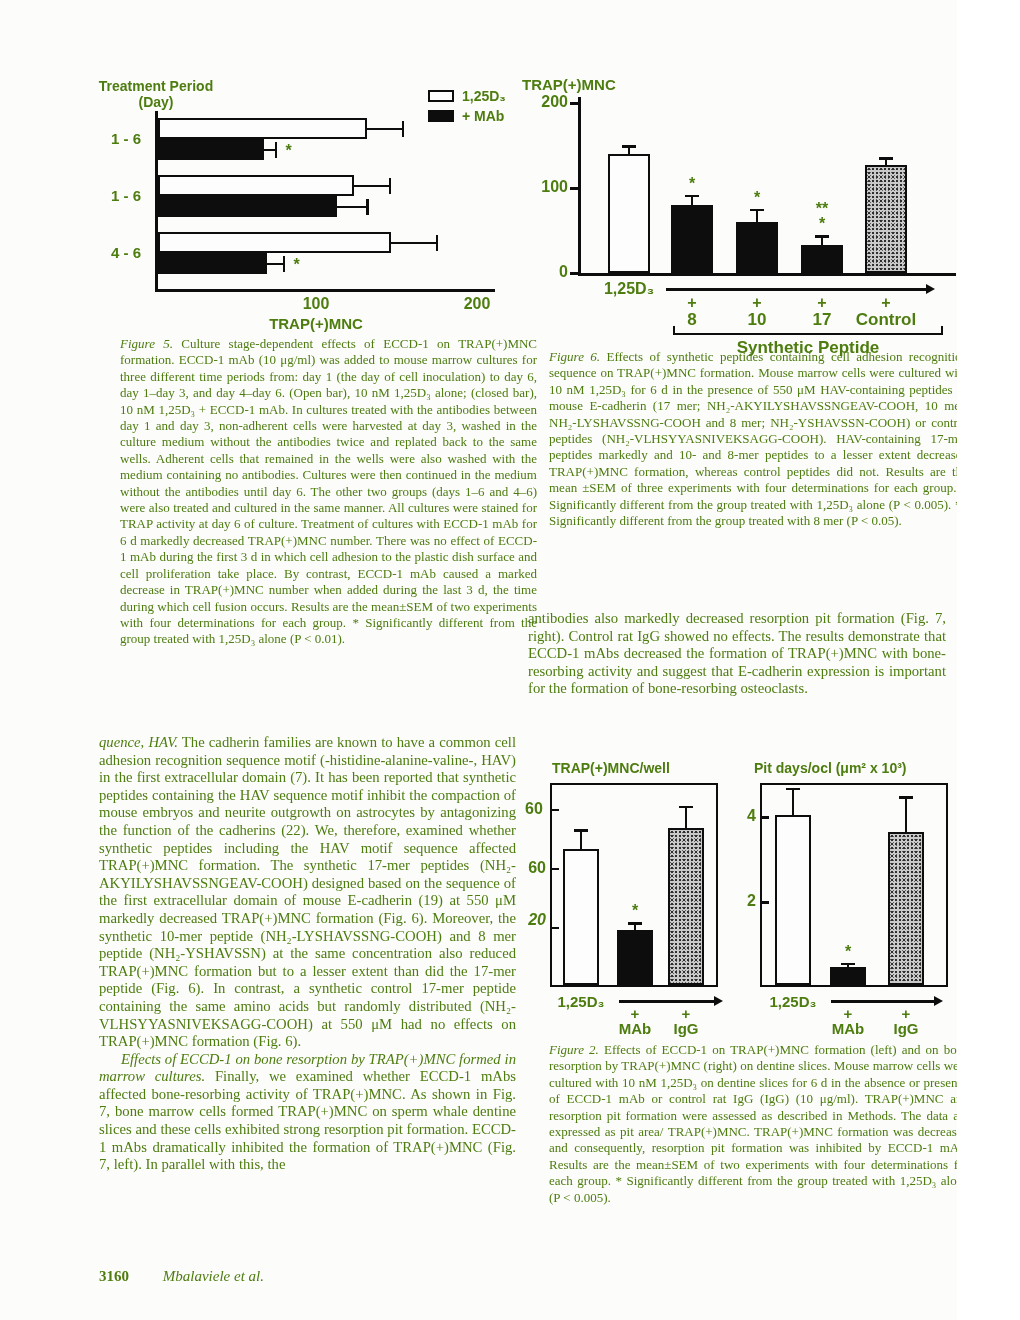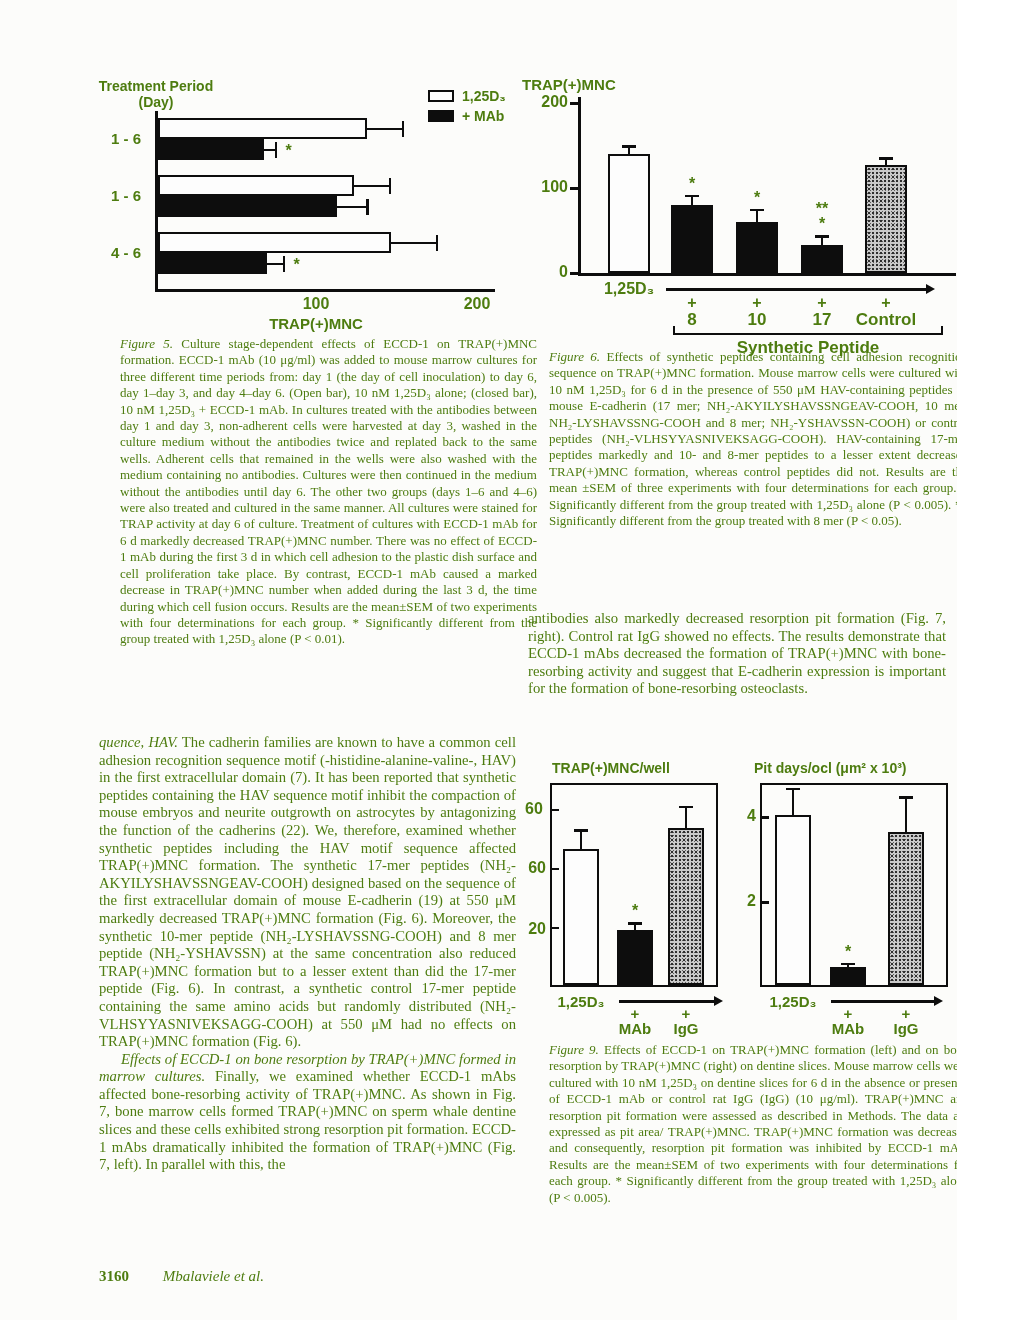--- a/index.html
+++ b/index.html
@@ -128,21 +128,21 @@
       <div class="abs clab ctr" style="left: 326px; top: 236px; width: 84px; font-size: 17px;">Control</div>
       <div class="abs ink" style="left: 148px; top: 214px; width: 262px; height: 2.5px;"></div>
       <div class="abs ah" style="left: 408px; top: 209.75px;"></div>
       <div class="abs bracket" style="left: 155px; top: 252px; width: 270px; height: 9px;"></div>
       <div class="abs clab ctr" style="left: 140px; top: 264px; width: 300px; font-size: 17px;">Synthetic Peptide</div>
     </div>
 
   <div class="abs" id="fig7-block" style="left:528px;top:756px;width:432px;height:286px;">
       <div class="abs clab-sm" style="left: 16px; top: 4px; margin-left: 8px;">TRAP(+)MNC/well</div>
       <div class="abs" style="left: 22px; top: 27px; width: 168px; height: 204px; border: 2.5px solid rgb(13, 13, 13); box-sizing: border-box;"></div>
-      <div class="abs tick rt" style="left: -6px; top: 164px; width: 24px;">20</div>
+      <div class="abs tick rt" style="left: -6px; top: 155px; width: 24px; font-style: italic;">20</div>
       <div class="abs ink" style="left: 24px; top: 170.87px; width: 7px; height: 2.5px;"></div>
       <div class="abs tick rt" style="left: -6px; top: 102.739px; width: 24px;">60</div>
       <div class="abs ink" style="left: 24px; top: 111.739px; width: 7px; height: 2.5px;"></div>
       <div class="abs tick rt" style="left: -6px; top: 43.6087px; width: 24px; text-align: center;">60</div>
       <div class="abs ink" style="left: 24px; top: 52.6087px; width: 7px; height: 2.5px;"></div>
       <div class="abs bar-open" style="left: 35px; top: 93px; width: 36px; height: 136px;"></div>
       <div class="abs ink" style="left: 51.75px; top: 75.2609px; width: 2.5px; height: 17.7391px;"></div>
       <div class="abs ink" style="left: 46px; top: 73.2609px; width: 14px; height: 2.5px;"></div>
       <div class="abs clab ctr" style="left: 13px; top: 237px; width: 80px;">1,25D₃</div>
       <div class="abs bar-filled" style="left: 89px; top: 174.304px; width: 36px; height: 54.6957px;"></div>
@@ -187,21 +187,21 @@
     <span class="cap-label">Figure 5.</span>
     <span>Culture stage-dependent effects of ECCD-1 on TRAP(+)MNC formation. ECCD-1 mAb (10 μg/ml) was added to mouse marrow cultures for three different time periods from: day 1 (the day of cell inoculation) to day 6, day 1–day 3, and day 4–day 6. (Open bar), 10 nM 1,25D₃ alone; (closed bar), 10 nM 1,25D₃ + ECCD-1 mAb. In cultures treated with the antibodies between day 1 and day 3, non-adherent cells were harvested at day 3, washed in the culture medium without the antibodies twice and replated back to the same wells. Adherent cells that remained in the wells were also washed with the medium containing no antibodies. Cultures were then continued in the medium without the antibodies until day 6. The other two groups (days 1–6 and 4–6) were also treated and cultured in the same manner. All cultures were stained for TRAP activity at day 6 of culture. Treatment of cultures with ECCD-1 mAb for 6 d markedly decreased TRAP(+)MNC number. There was no effect of ECCD-1 mAb during the first 3 d in which cell adhesion to the plastic dish surface and cell proliferation take place. By contrast, ECCD-1 mAb caused a marked decrease in TRAP(+)MNC number when added during the last 3 d, the time during which cell fusion occurs. Results are the mean±SEM of two experiments with four determinations for each group.  * Significantly different from the group treated with 1,25D₃ alone (P &lt; 0.01).</span>
   </div>
 
   <div class="abs caption" style="left:528px;top:349px;width:419px;">
     <span class="cap-label">Figure 6.</span>
     <span>Effects of synthetic peptides containing cell adhesion recognition sequence on TRAP(+)MNC formation. Mouse marrow cells were cultured with 10 nM 1,25D₃ for 6 d in the presence of 550 μM HAV-containing peptides of mouse E-cadherin (17 mer; NH₂-AKYILYSHAVSSNGEAV-COOH, 10 mer; NH₂-LYSHAVSSNG-COOH and 8 mer; NH₂-YSHAVSSN-COOH) or control peptides (NH₂-VLHSYYASNIVEKSAGG-COOH). HAV-containing 17-mer peptides markedly and 10- and 8-mer peptides to a lesser extent decreased TRAP(+)MNC formation, whereas control peptides did not. Results are the mean ±SEM of three experiments with four determinations for each group. * Significantly different from the group treated with 1,25D₃ alone (P &lt; 0.005).  ** Significantly different from the group treated with 8 mer (P &lt; 0.05).</span>
   </div>
 
   <div class="abs caption" style="left:528px;top:1042px;width:420px;">
-    <span class="cap-label">Figure 9.</span>
+    <span class="cap-label">Figure 2.</span>
     <span>Effects of ECCD-1 on TRAP(+)MNC formation (left) and on bone resorption by TRAP(+)MNC (right) on dentine slices. Mouse marrow cells were cultured with 10 nM 1,25D₃ on dentine slices for 6 d in the absence or presence of ECCD-1 mAb or control rat IgG (IgG) (10 μg/ml). TRAP(+)MNC and resorption pit formation were assessed as described in Methods. The data are expressed as pit area/ TRAP(+)MNC. TRAP(+)MNC formation was decreased and consequently, resorption pit formation was inhibited by ECCD-1 mAb. Results are the mean±SEM of two experiments with four determinations for each group.  * Significantly different from the group treated with 1,25D₃ alone (P &lt; 0.005).</span>
   </div>
 
   <div class="abs bodytext" style="left:528px;top:610px;width:418px;">
     <p>antibodies also markedly decreased resorption pit formation (Fig. 7, right). Control rat IgG showed no effects. The results demonstrate that ECCD-1 mAbs decreased the formation of TRAP(+)MNC with bone-resorbing activity and suggest that E-cadherin expression is important for the formation of bone-resorbing osteoclasts.</p>
   </div>
 
   <div class="abs bodytext" style="left:99px;top:734px;width:417px;">
     <p>
       <span class="it">quence, HAV.</span><span> The cadherin families are known to have a common cell adhesion recognition sequence motif (-histidine-alanine-valine-, HAV) in the first extracellular domain (7). It has been reported that synthetic peptides containing the HAV sequence motif inhibit the compaction of mouse embryos and neurite outgrowth on astrocytes by antagonizing the function of the cadherins (22). We, therefore, examined whether synthetic peptides including the HAV motif sequence affected TRAP(+)MNC formation. The synthetic 17-mer peptides (NH₂-AKYILYSHAVSSNGEAV-COOH) designed based on the sequence of the first extracellular domain of mouse E-cadherin (19) at 550 μM markedly decreased TRAP(+)MNC formation (Fig. 6). Moreover, the synthetic 10-mer peptide (NH₂-LYSHAVSSNG-COOH) and 8 mer peptide (NH₂-YSHAVSSN) at the same concentration also reduced TRAP(+)MNC formation but to a lesser extent than did the 17-mer peptide (Fig. 6). In contrast, a synthetic control 17-mer peptide containing the same amino acids but randomly distributed (NH₂-VLHSYYASNIVEKSAGG-COOH) at 550 μM had no effects on TRAP(+)MNC formation (Fig. 6).</span>

